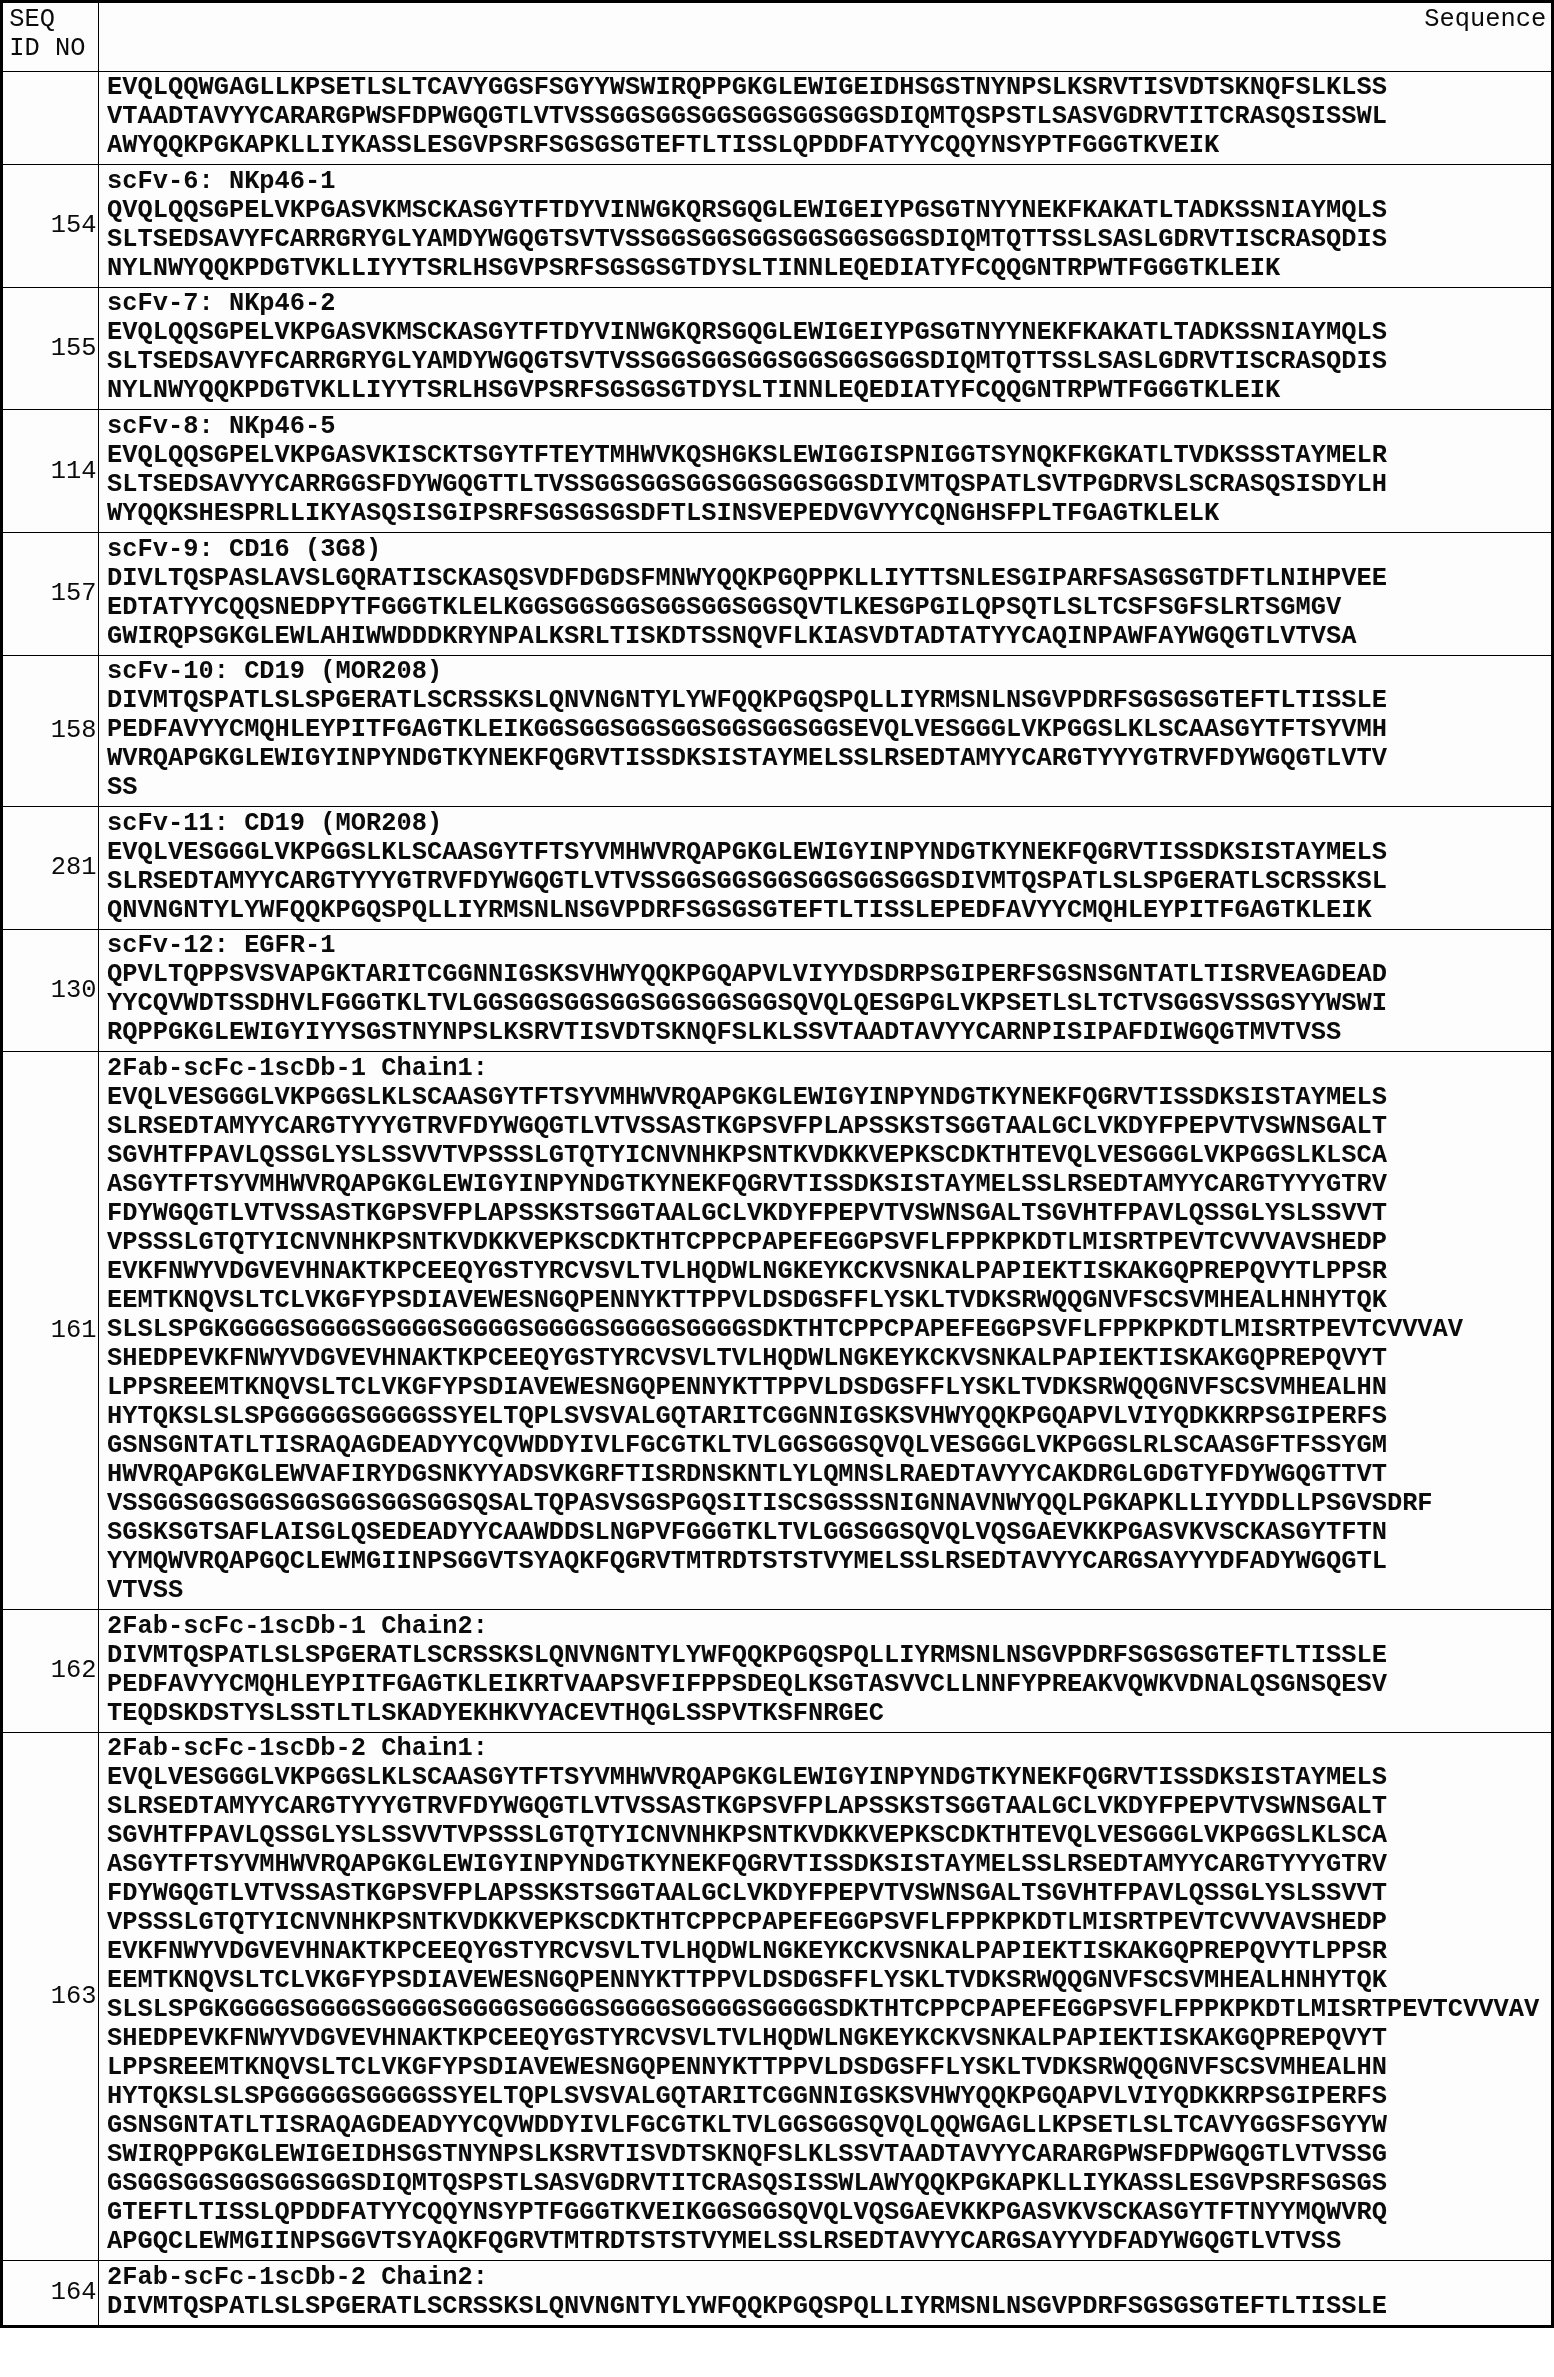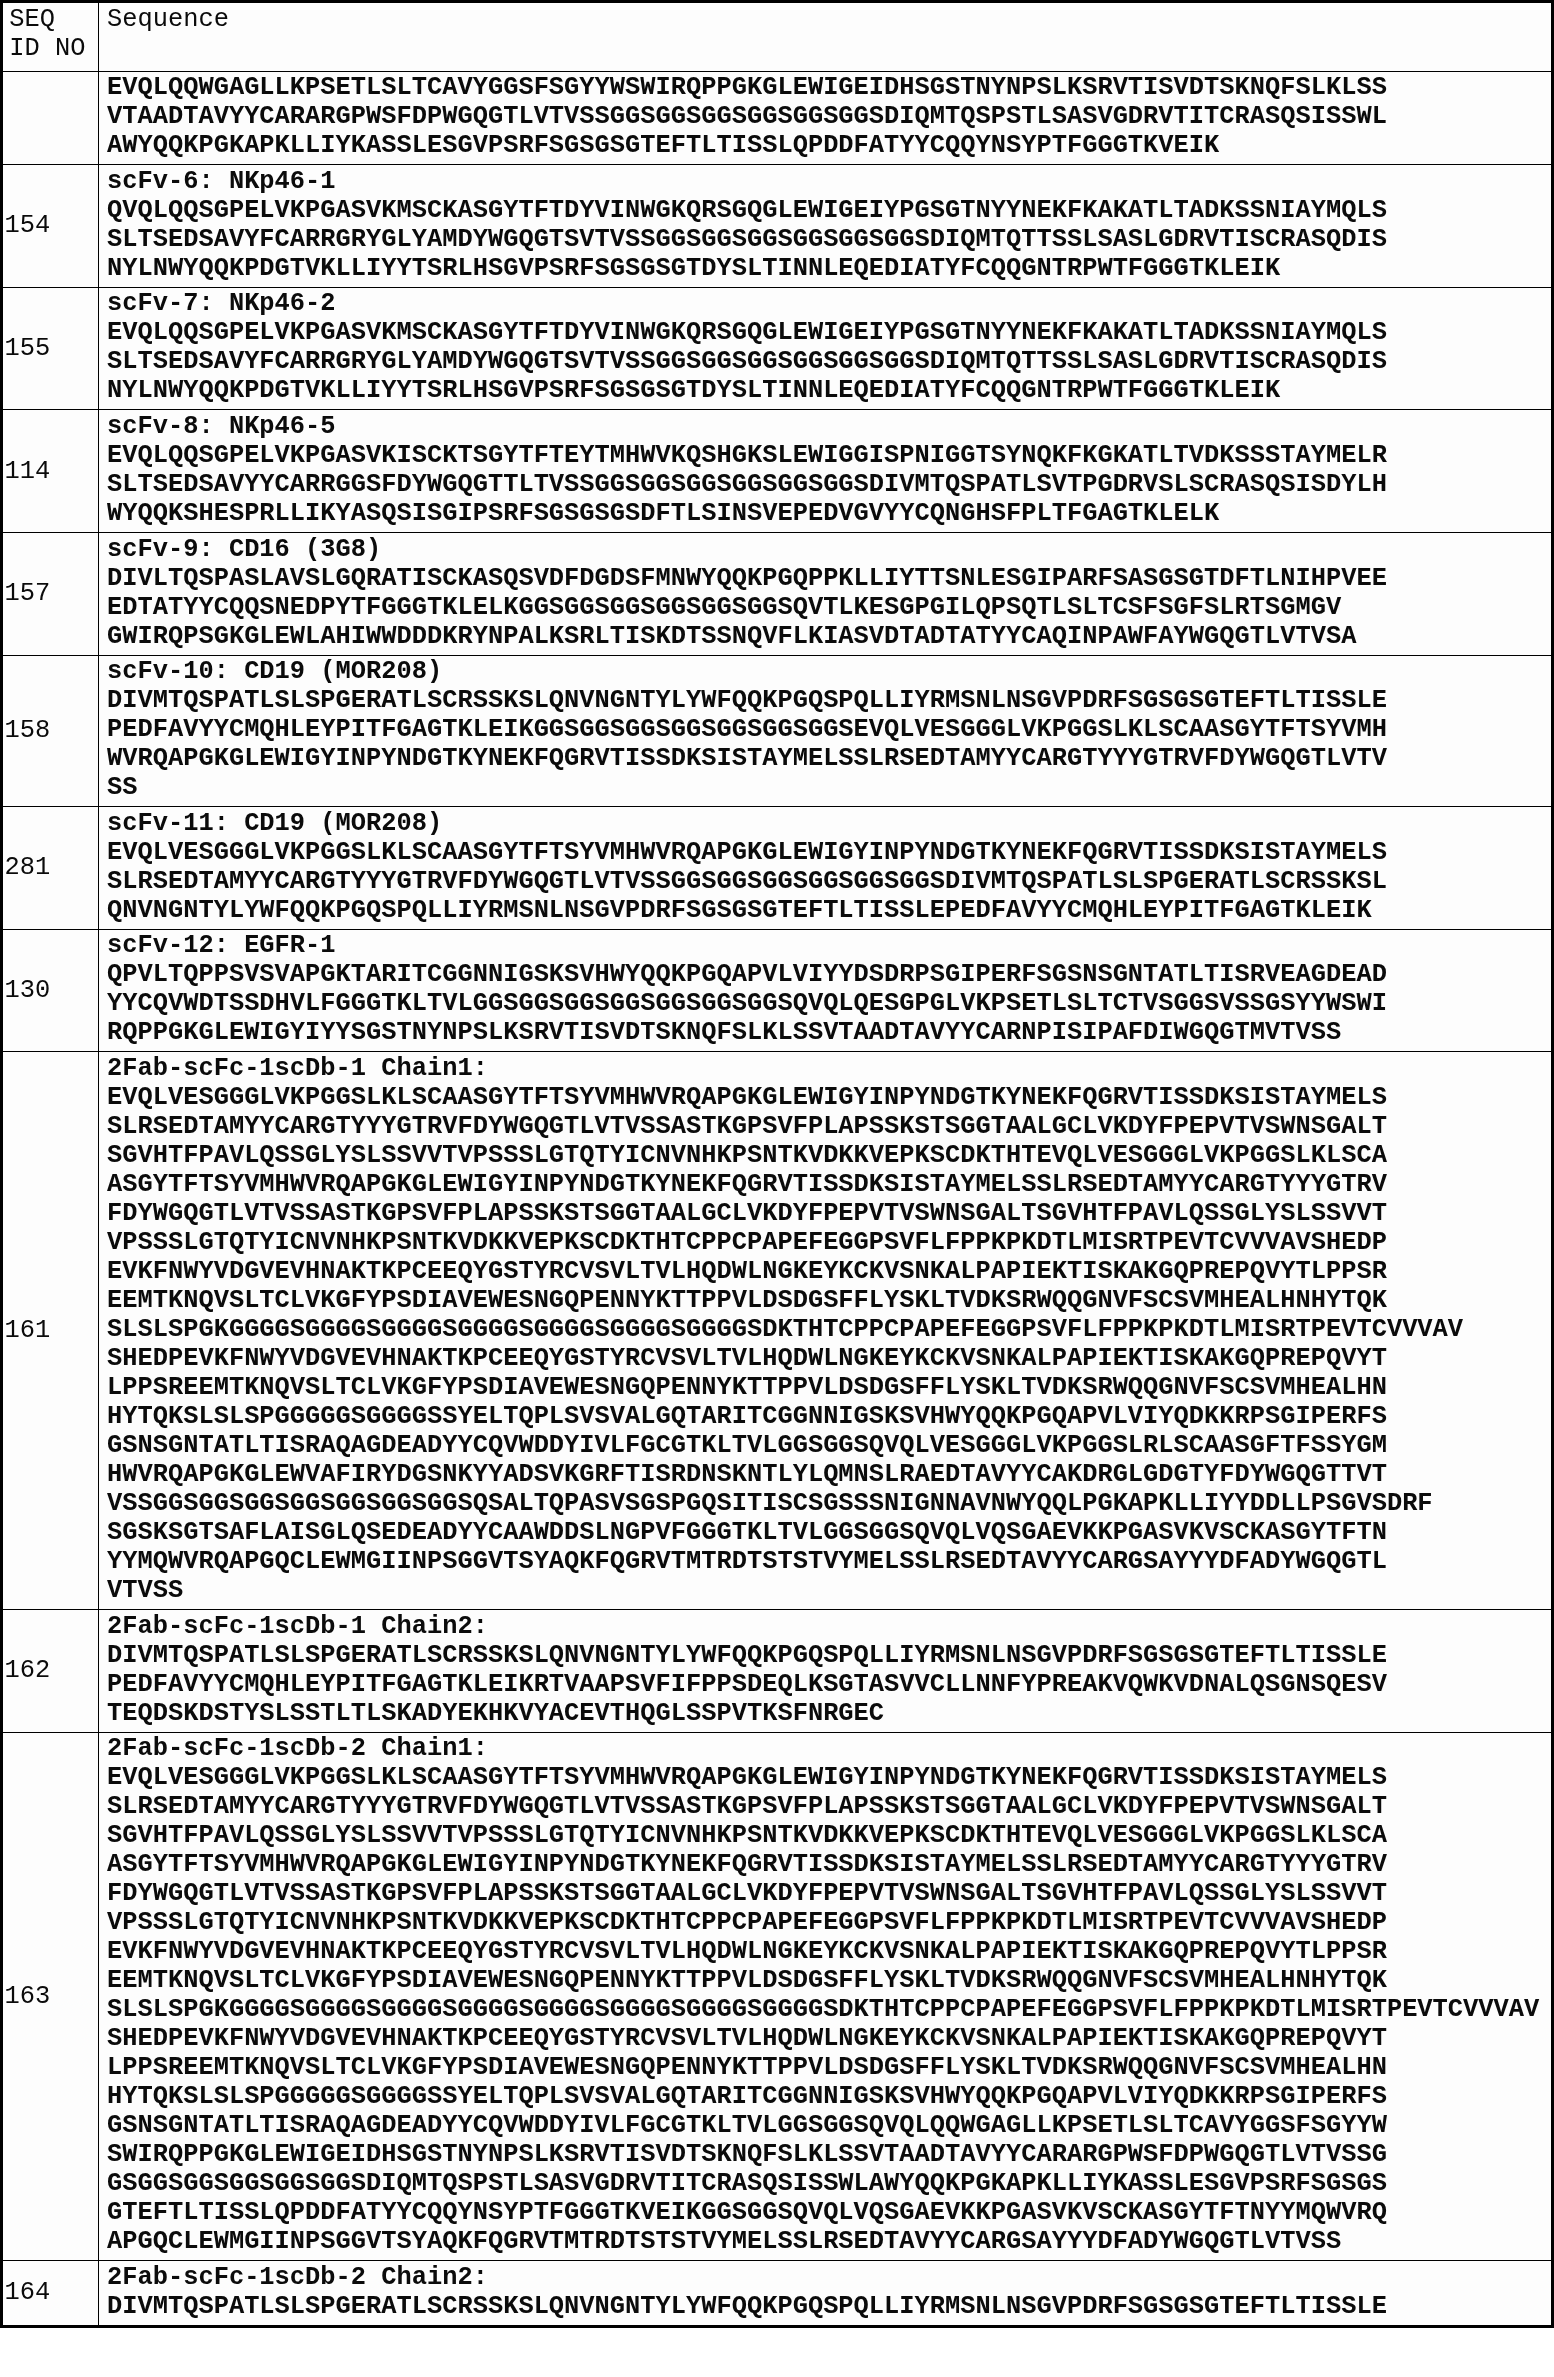--- a/index.html
+++ b/index.html
@@ -28,27 +28,27 @@
   }
   .col-seq-id { width: 97px; }
   th.seq-id-header {
     text-align: left;
     vertical-align: top;
     white-space: pre-line;
     font-weight: normal;
     padding: 1.6px 3.2px 8px 6.3px;
   }
   th.sequence-header {
-    text-align: left;
+    text-align: right;
     vertical-align: top;
     font-weight: normal;
     padding: 1.6px 4.8px 8px 8px;
   }
   td.seq-id {
-    text-align: left;
+    text-align: right;
     vertical-align: middle;
     padding: 1.6px;
   }
   td.seq-cell {
     vertical-align: top;
     padding: 1.6px 4.8px 4px 8px;
     font-weight: bold;
   }
   .seq-label,
   .seq-text {

